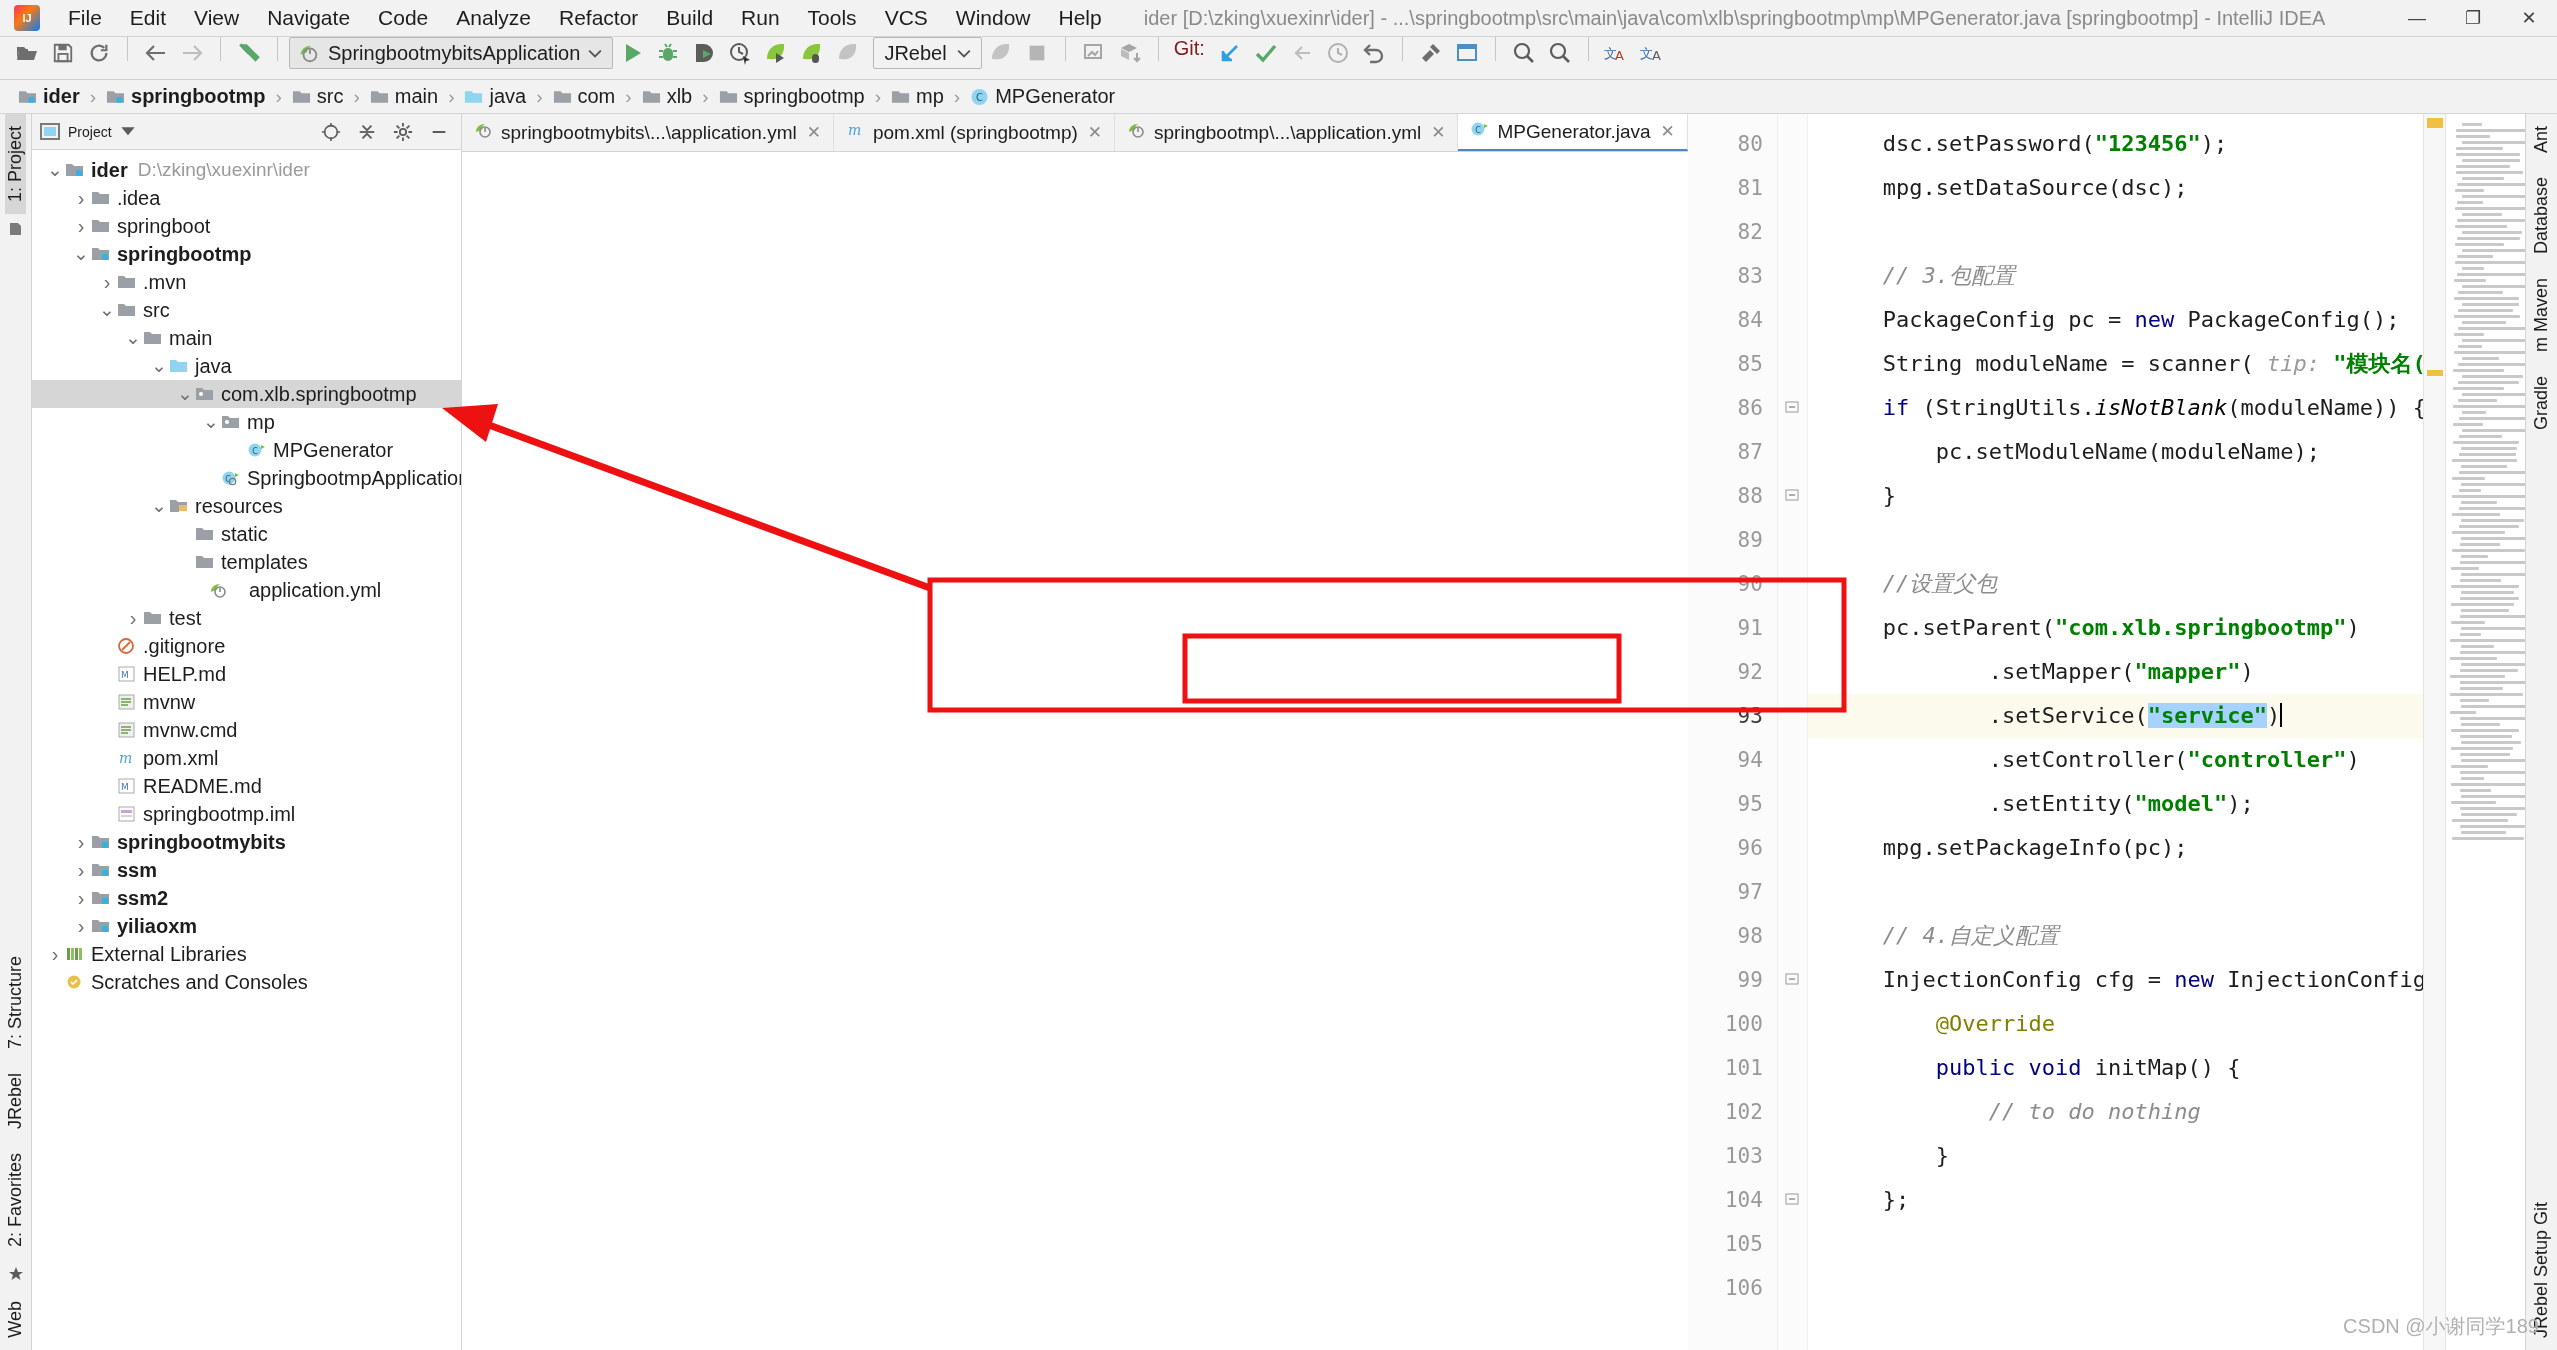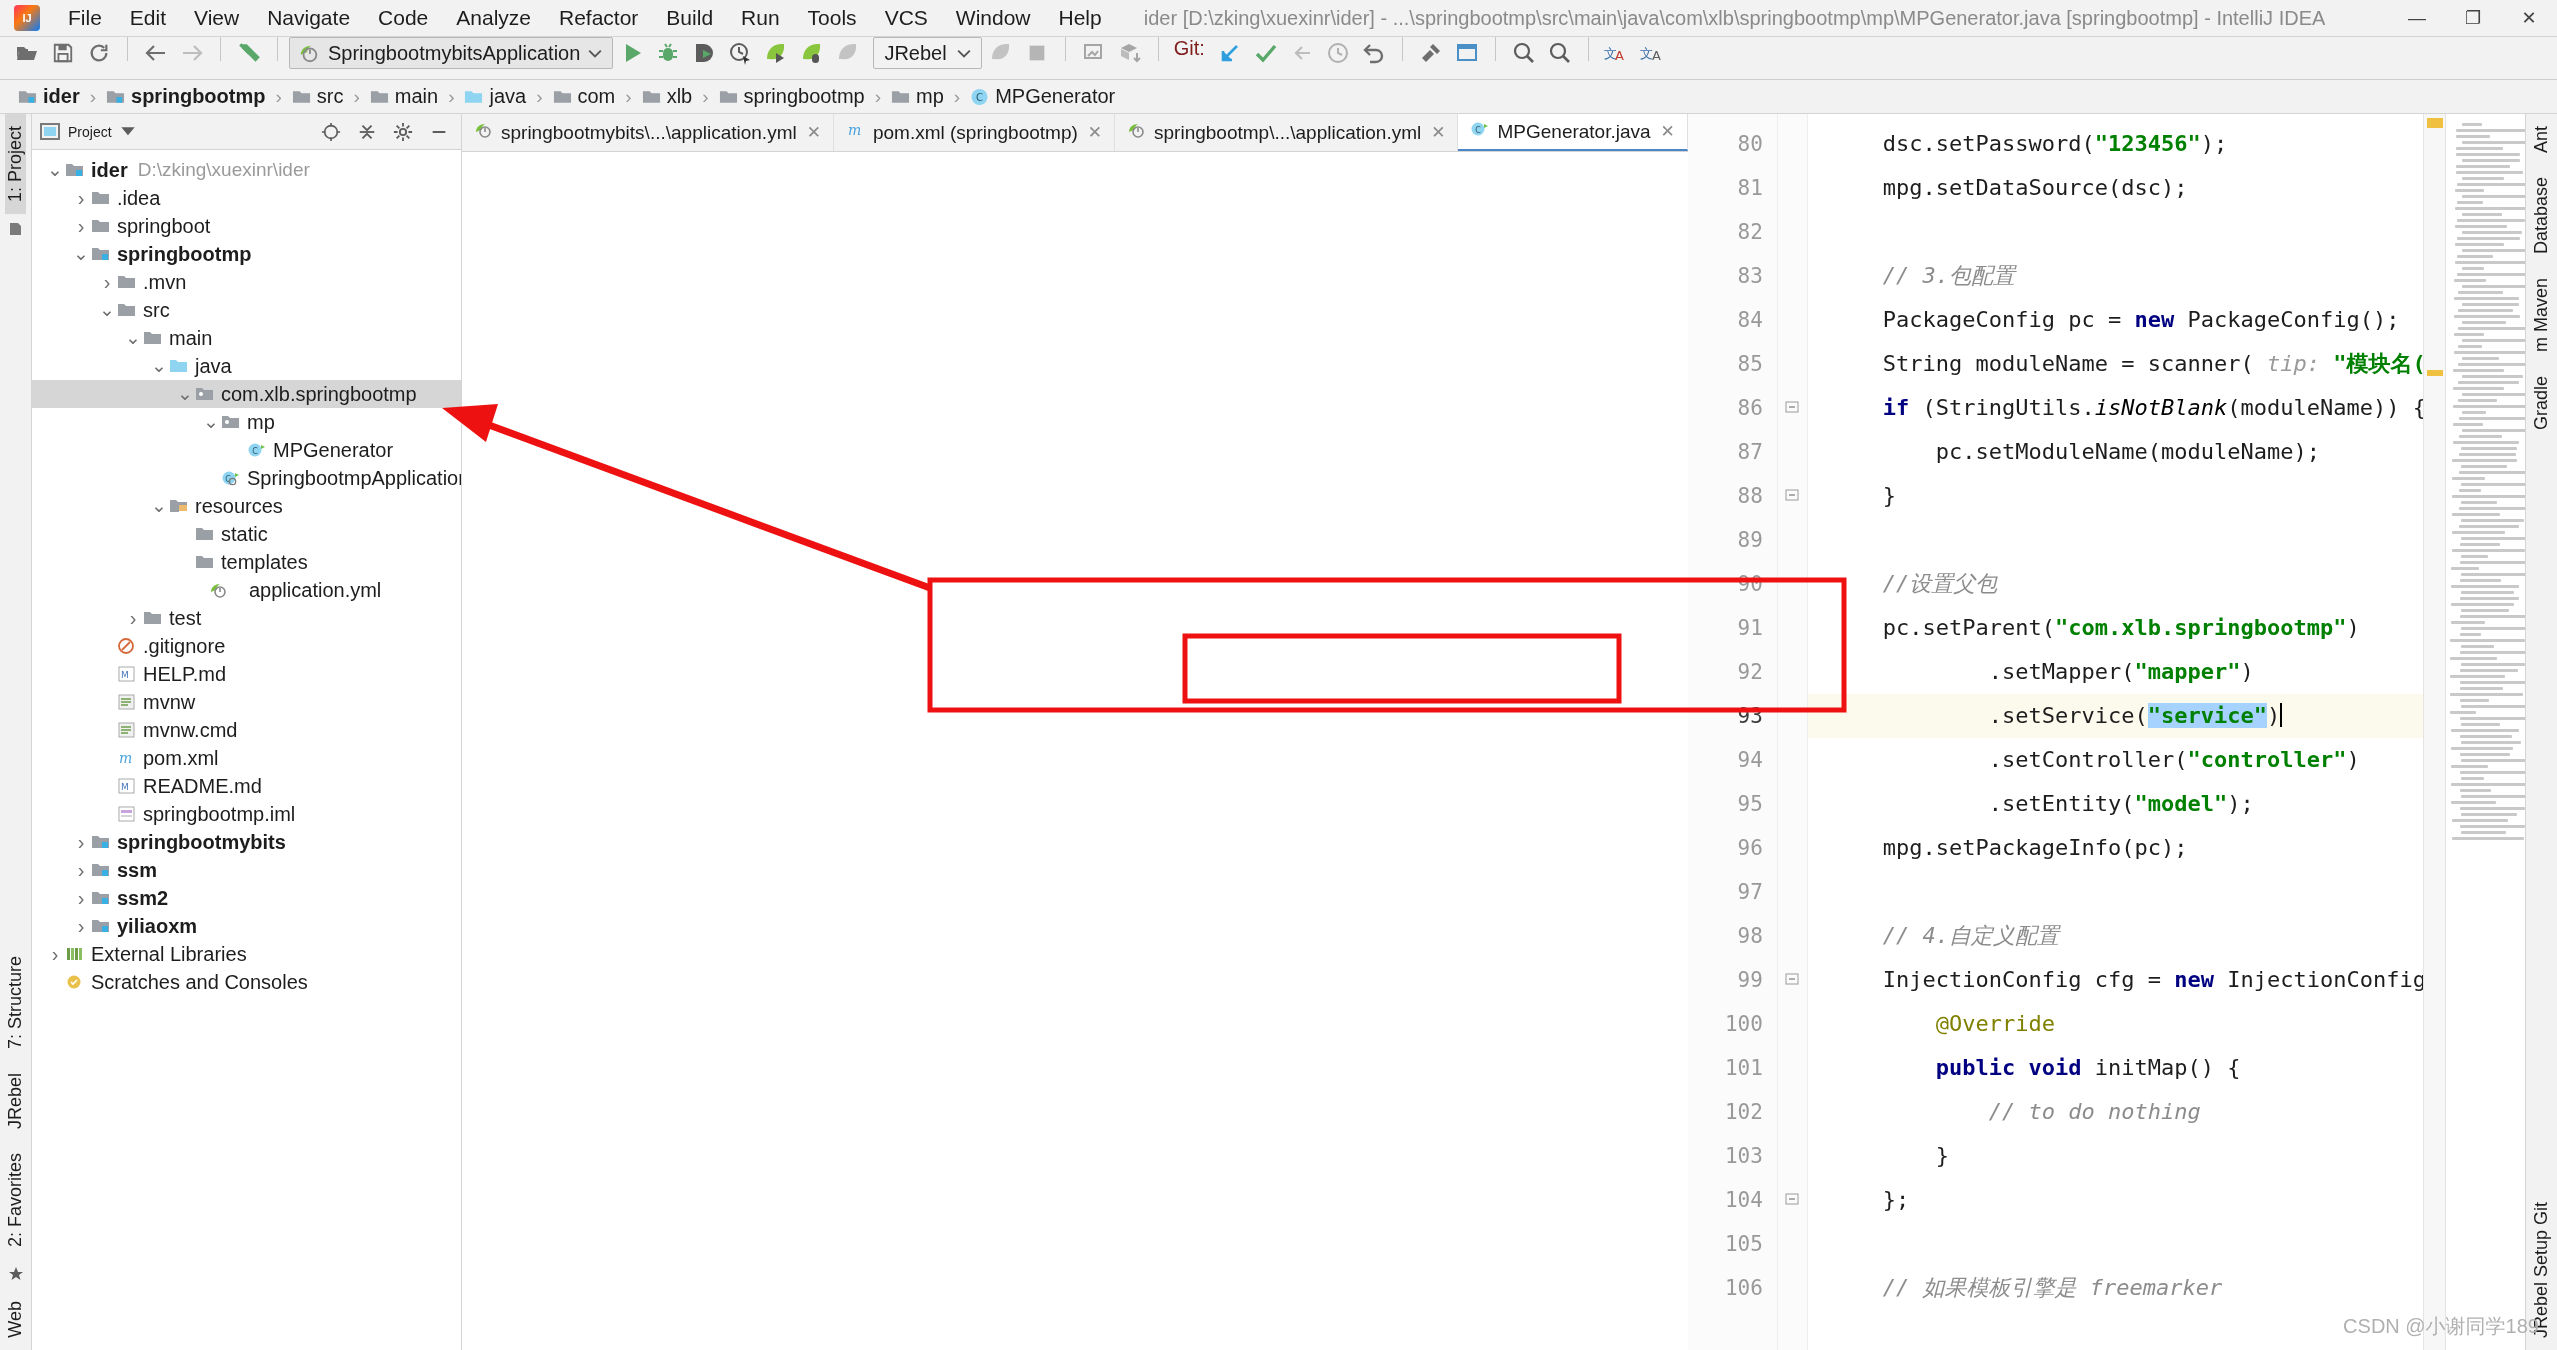--- a/index.html
+++ b/index.html
@@ -86,21 +86,21 @@
   .gnum { height:44px; line-height:44px; padding-right:14px; color:#999;
       font-family:"DejaVu Sans Mono", monospace; font-size:21px; }
   .gnum.cur { color:#3b3b3b; }
   .foldcol { width:30px; flex:0 0 30px; background:#fbfbfb; border-right:1px solid #eee; padding-top:8px; position:relative; }
   .fold { height:44px; display:flex; align-items:center; justify-content:center; color:#9a9a9a; font-size:15px; }
   .code { flex:1 1 auto; padding-top:8px; overflow:hidden; position:relative;
       font-family:"DejaVu Sans Mono", monospace; font-size:22px; }
   .ln { height:44px; line-height:44px; white-space:pre; padding-left:22px; }
   .ln.hl { background:#fcfaed; }
   
-  .kw { color:#000080; font-weight:bold; }
+  .kw { color:#000080; font-weight:normal; }
   .str { color:#008000; font-weight:bold; }
   .cmt { color:#8c8c8c; font-style:italic; }
   .ann { color:#808000; }
   .ital { color:#000; font-style:italic; }
   .hintlbl { color:#9a9a9a; font-style:italic; }
   .sel-txt { background:#a6d2ff; }
   .caret { display:inline-block; width:2px; height:24px; background:#000; vertical-align:-4px; }
 
   
   .markerstrip { width:22px; flex:0 0 22px; background:#f7f7f7; border-left:1px solid #e4e4e4; position:relative; }
@@ -909,21 +909,20 @@
             <div class="ln"><span class="">    mpg.setPackageInfo(pc);</span></div>
             <div class="ln"><span class=""></span></div>
             <div class="ln"><span class="cmt">    // 4.自定义配置</span></div>
             <div class="ln"><span class="">    InjectionConfig cfg = </span><span class="kw">new</span><span class=""> InjectionConfig() {</span></div>
             <div class="ln"><span class="">        </span><span class="ann">@Override</span></div>
             <div class="ln"><span class="">        </span><span class="kw">public</span><span class=""> </span><span class="kw">void</span><span class=""> initMap() {</span></div>
             <div class="ln"><span class="cmt">            // to do nothing</span></div>
             <div class="ln"><span class="">        }</span></div>
             <div class="ln"><span class="">    };</span></div>
             <div class="ln"><span class=""></span></div>
-            <div class="ln"><span class="cmt">    // 如果模板引擎是 freemarker</span></div>
           </div>
         <div class="markerstrip">
           <div style="position:absolute;top:4px;left:3px;width:16px;height:10px;background:#f0c040;"></div>
           <div style="position:absolute;top:256px;left:3px;width:16px;height:6px;background:#f0c040;"></div>
         </div>
         <div class="minimap" id="minimap">
             <div class="mmline" style="width: 20px; margin-left: 12px;"></div>
             <div class="mmline" style="width: 74.5416px; margin-left: 6.05815px;"></div>
             <div class="mmline" style="width: 34.0548px; margin-left: 5.88313px;"></div>
             <div class="mmline" style="width: 70.9198px; margin-left: 11.9983px;"></div>

